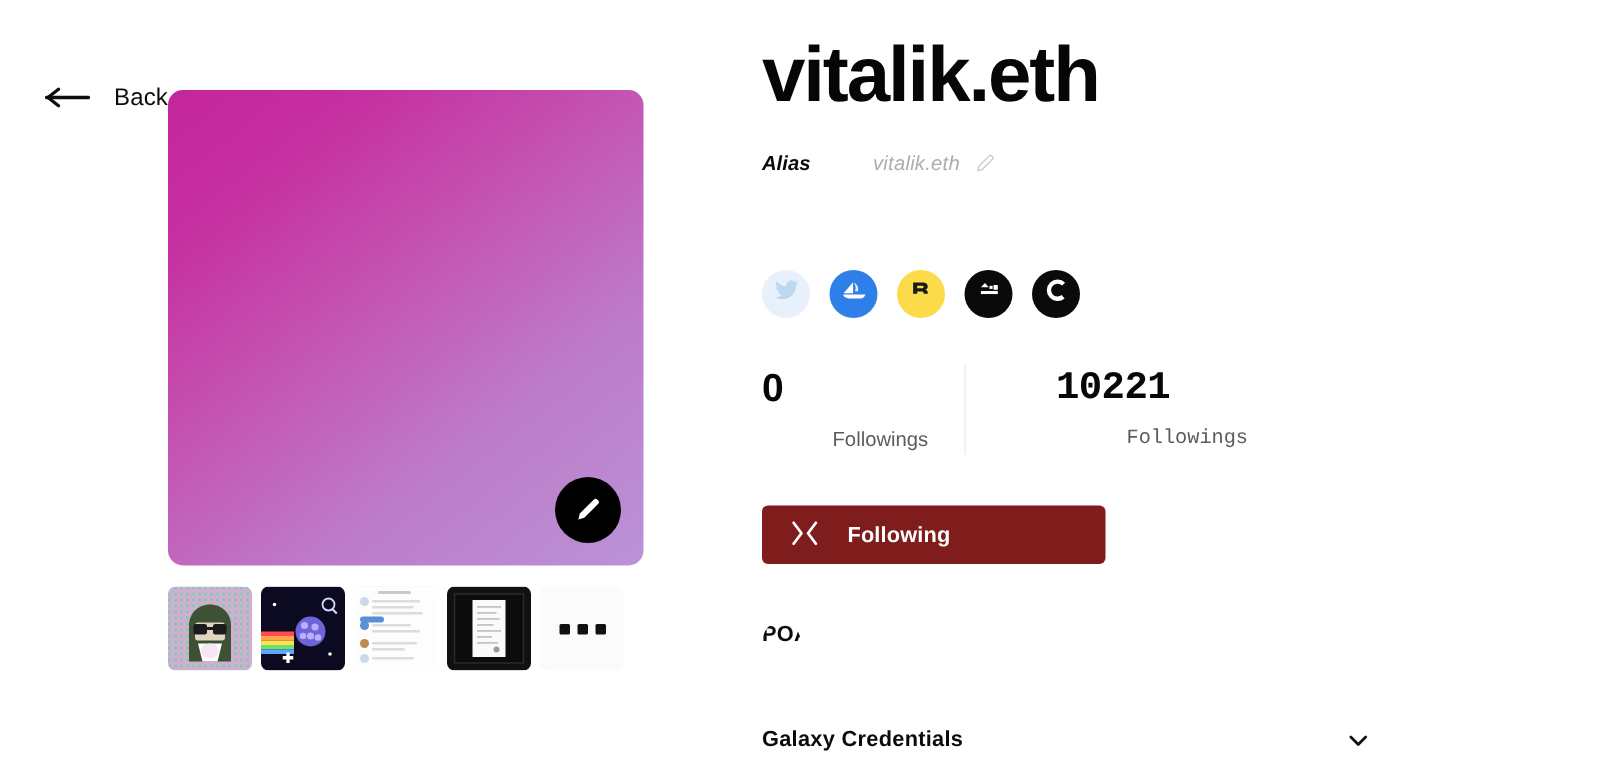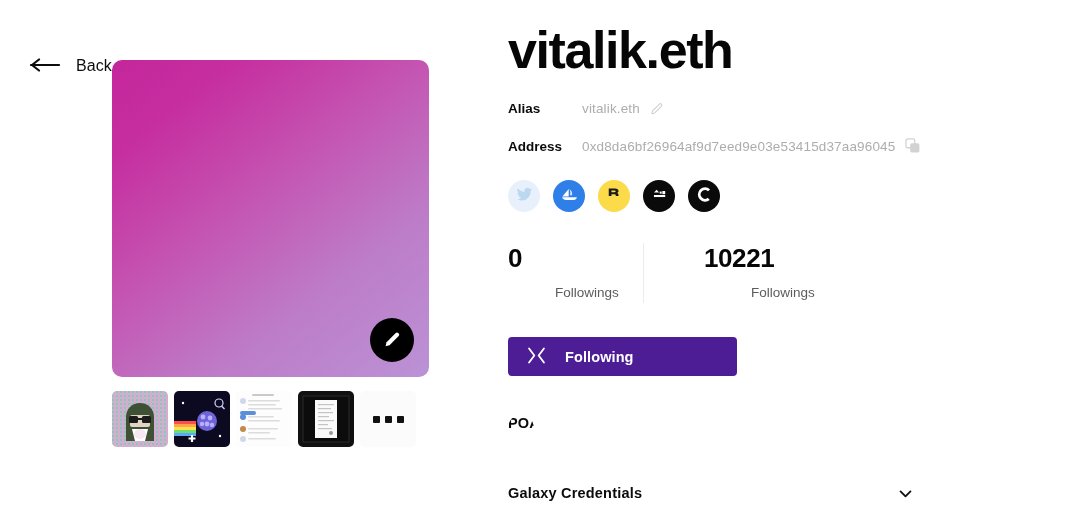--- a/index.html
+++ b/index.html
@@ -101,20 +101,21 @@
     color: #060606;
     line-height: 1.18;
   }
 
   .meta-row {
     position: absolute;
     left: 0;
     display: flex;
     align-items: center;
     height: 20px;
+    font-style: italic;
   }
   .meta-row.alias   { top: 98px; }
   .meta-row.address { top: 136px; }
   .meta-key {
     font-size: 13.5px;
     font-weight: 700;
     color: #0b0b0b;
     width: 74px;
     flex: 0 0 74px;
   }
@@ -151,41 +152,41 @@
   .s-rarible  { background: #fbdb4a; }
   .s-dark     { background: #0a0a0a; }
 
   .stats {
     position: absolute;
     left: 0; top: 243px;
     display: flex;
     align-items: flex-start;
   }
   .stat { width: 135px; }
-  .stat.second { padding-left: 60px; border-left: 1px solid #ececec; min-height: 60px; }
+  .stat.second { padding-left: 60px; border-left: 1px solid #ececec; min-height: 60px; font-family: Liberation Mono, monospace; }
   .stat-num {
     font-size: 26px;
     font-weight: 800;
     color: #070707;
     letter-spacing: -.4px;
     line-height: 1.2;
   }
   .stat-label {
     margin-top: 11px;
     font-size: 13.5px;
     color: #5c5c5c;
     margin-left: 47px;
   }
 
   .follow-btn {
     position: absolute;
     left: 0; top: 337px;
     width: 229px;
     height: 39px;
-    background: #4c1d95;
+    background: #7f1d1d;
     border: none;
     border-radius: 4px;
     display: flex;
     align-items: center;
     gap: 18px;
     padding-left: 18px;
     cursor: pointer;
   }
   .follow-label {
     color: #ffffff;
@@ -357,30 +358,20 @@
     <div class="meta-row alias">
       <span class="meta-key">Alias</span>
       <span class="meta-val">vitalik.eth</span>
       <span class="meta-icon">
         <svg width="14" height="14" viewBox="0 0 24 24">
           <path d="M4.5 16.8L16.1 5.2a2.3 2.3 0 013.2 0l.5.5a2.3 2.3 0 010 3.2L8.2 20.5l-5 1.3 1.3-5z" fill="none" stroke="#cfcfcf" stroke-width="1.8" stroke-linejoin="round"></path>
         </svg>
       </span>
     </div>
 
-    <div class="meta-row address">
-      <span class="meta-key">Address</span>
-      <span class="meta-val">0xd8da6bf26964af9d7eed9e03e53415d37aa96045</span>
-      <span class="meta-icon">
-        <svg width="16" height="16" viewBox="0 0 20 20">
-          <rect x="1.2" y="1.2" width="11" height="11" rx="2" fill="none" stroke="#d2d2d2" stroke-width="1.6"></rect>
-          <rect x="6.5" y="6.5" width="11.5" height="11.5" rx="2" fill="#d2d2d2"></rect>
-        </svg>
-      </span>
-    </div>
 
     <div class="socials">
 
       <a class="social s-twitter">
         <span>
           <svg width="17" height="17" viewBox="0 0 24 24">
             <path d="M23 4.9a8.9 8.9 0 01-2.6.7 4.5 4.5 0 002-2.5 9 9 0 01-2.9 1.1 4.5 4.5 0 00-7.7 4.1A12.8 12.8 0 012.5 3.6a4.5 4.5 0 001.4 6 4.4 4.4 0 01-2-.6 4.5 4.5 0 003.6 4.4 4.5 4.5 0 01-2 .1 4.5 4.5 0 004.2 3.1A9 9 0 011 18.5a12.7 12.7 0 006.9 2c8.3 0 12.8-6.9 12.8-12.8V7a9.1 9.1 0 002.3-2.1z" fill="#bcd7f0"></path>
           </svg>
         </span>
       </a>

